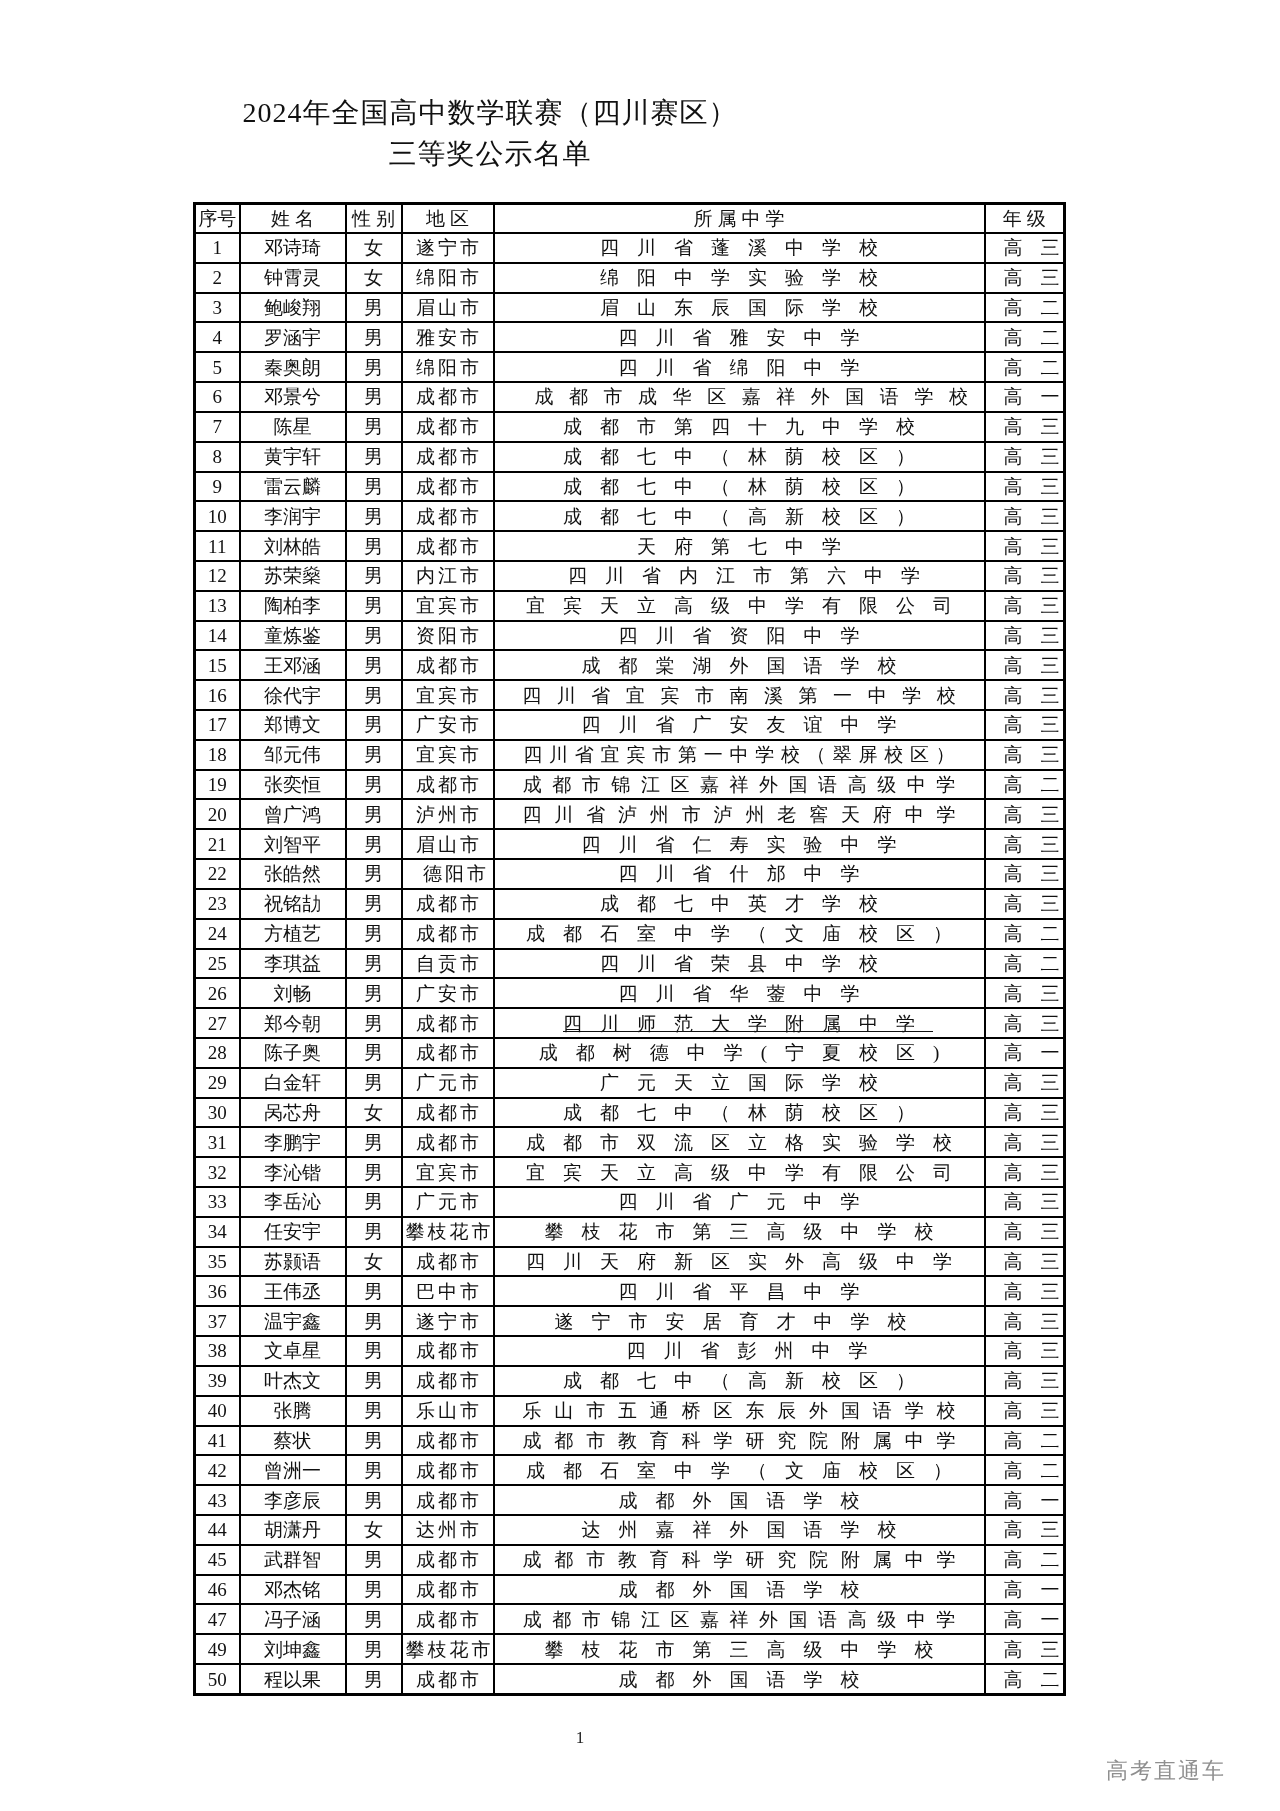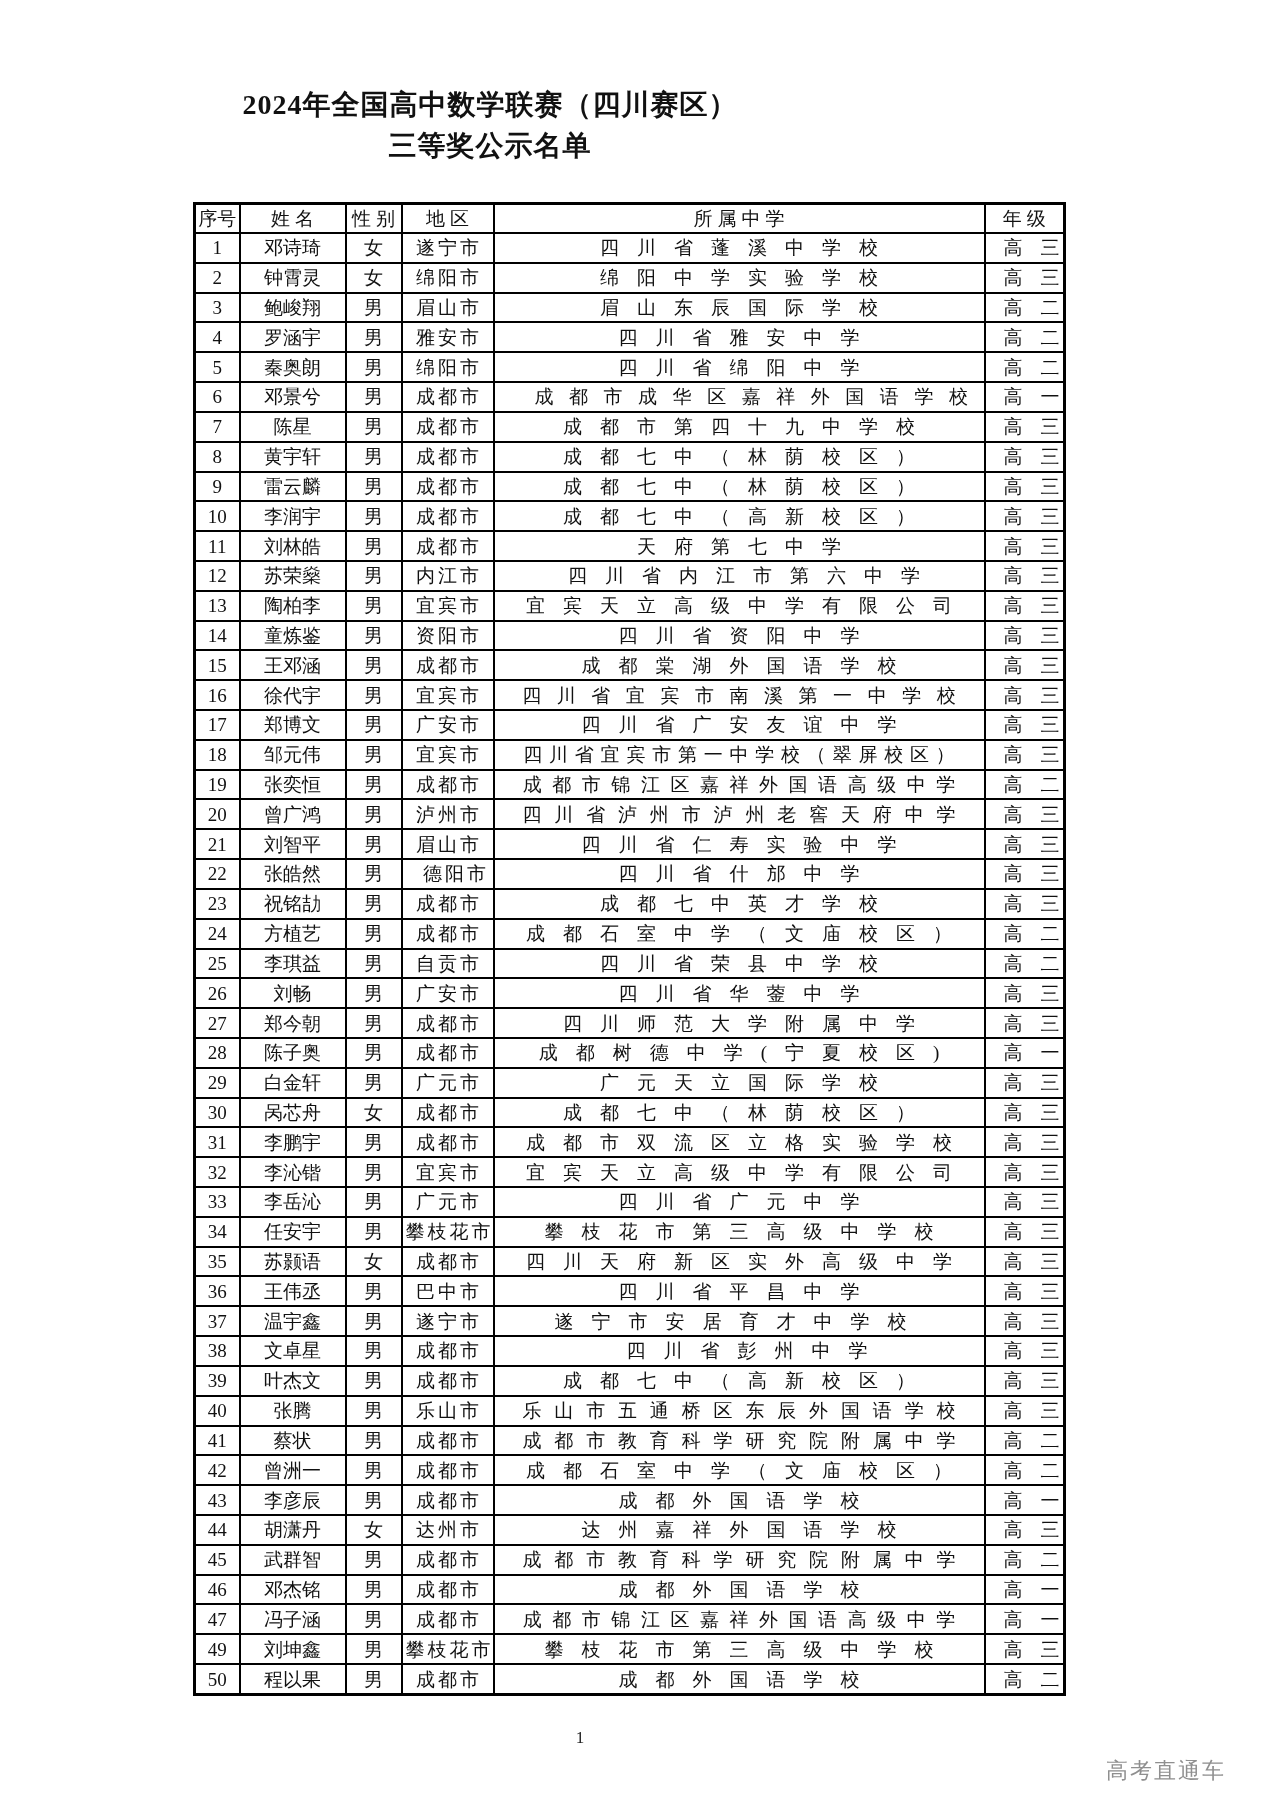--- a/index.html
+++ b/index.html
@@ -1,22 +1,22 @@
 <!DOCTYPE html>
 <html><head>
 <meta charset="utf-8">
 <style>
   html,body { margin:0; padding:0; background:#ffffff; }
   .page {
     position:relative; width:1280px; height:1811px; background:#ffffff;
     font-family:"Liberation Serif","DejaVu Serif",serif; color:#111; overflow:hidden;
   }
   .title-block {
-    position:absolute; left:183px; top:84px; width:614px;
-    text-align:center; font-weight:700; font-size:28px; line-height:41px;
+    position:absolute; left:183px; top:92px; width:614px;
+    text-align:center; font-weight:400; font-size:28px; line-height:41px;
     letter-spacing:1px; white-space:nowrap;
   }
   table.award {
     position:absolute; left:193px; top:202px; width:870px; height:1494px;
     border-collapse:collapse; table-layout:fixed;
     border:3px solid #000; font-size:19px;
   }
   table.award th, table.award td {
     border:2px solid #000; padding:0; margin:0;
     text-align:center; vertical-align:middle;
@@ -268,21 +268,21 @@
           <td>男</td>
           <td style="letter-spacing: 3px; padding-left: 3px;">广安市</td>
           <td style="letter-spacing: 18px; padding-left: 18px;">四川省华蓥中学</td>
           <td style="letter-spacing: 18px; padding-left: 18px;">高三</td>
         </tr>
         <tr>
           <td>27</td>
           <td>郑今朝</td>
           <td>男</td>
           <td style="letter-spacing: 3px; padding-left: 3px;">成都市</td>
-          <td style="letter-spacing: 18px; padding-left: 18px;">四川师范大学附属中学</td>
+          <td style="letter-spacing: 18px; padding-left: 18px; text-decoration: underline;">四川师范大学附属中学</td>
           <td style="letter-spacing: 18px; padding-left: 18px;">高三</td>
         </tr>
         <tr>
           <td>28</td>
           <td>陈子奥</td>
           <td>男</td>
           <td style="letter-spacing: 3px; padding-left: 3px;">成都市</td>
           <td style="letter-spacing: 18px; padding-left: 18px;">成都树德中学(宁夏校区)</td>
           <td style="letter-spacing: 18px; padding-left: 18px;">高一</td>
         </tr>

